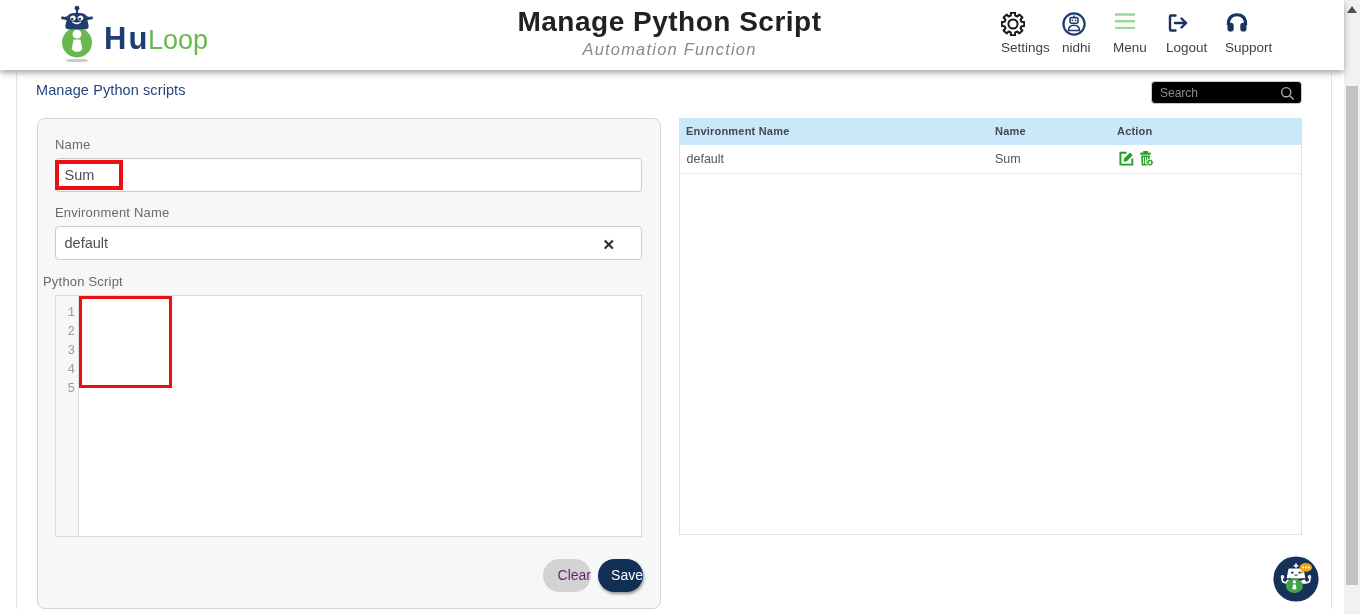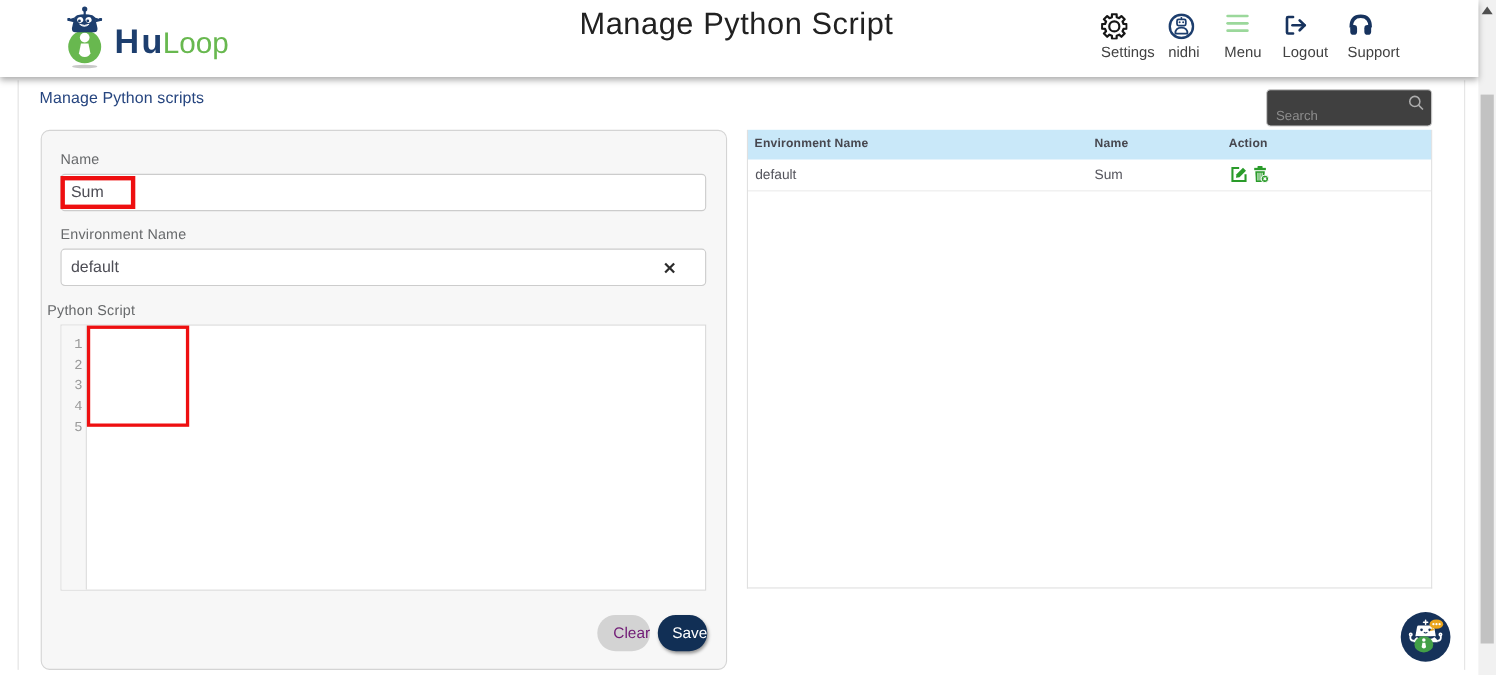--- a/index.html
+++ b/index.html
@@ -1,27 +1,27 @@
 <!DOCTYPE html>
 <html><head><meta charset="utf-8"><title>Manage Python Script</title>
 <style>
 *{margin:0;padding:0;box-sizing:border-box}
 html,body{width:1360px;height:614px;overflow:hidden;background:#fff;font-family:"Liberation Sans",sans-serif}
 .abs{position:absolute}
 
 #header{position:absolute;left:0;top:0;width:1344px;height:70px;background:#fff;box-shadow:0 3px 6px rgba(0,0,0,.34);z-index:5}
 #title{position:absolute;left:0;top:6px;width:1339px;text-align:center}
-#title h1{font-size:28px;font-weight:400;color:#212121;letter-spacing:.5px}
+#title h1{font-size:28px;font-weight:700;color:#212121;letter-spacing:.5px}
 #title .sub{font-size:16.5px;letter-spacing:1.2px;font-style:italic;color:#8a8a8a;margin-top:2px}
 .navitem{position:absolute;top:12px;text-align:left;color:#414141;font-size:13.5px}
 .navitem .lbl{display:block;margin-top:0.5px}
 
 #vline{position:absolute;left:16px;top:73px;width:1px;height:536px;background:#e2e2e2}
 #pgtitle{position:absolute;left:36px;top:82px;font-size:14.5px;font-weight:400;color:#26457f;letter-spacing:.1px}
-#search{position:absolute;left:1151px;top:81px;width:151px;height:23px;border:1px solid #c9c9c9;border-radius:4px;background:#404040;font-size:12px;color:#8d8d8d;padding:16px 8px}
+#search{position:absolute;left:1151px;top:81px;width:151px;height:23px;border:1px solid #c9c9c9;border-radius:4px;background:#000000;font-size:12px;color:#8d8d8d;padding:4px 8px}
 
 #card{position:absolute;left:37px;top:118px;width:624px;height:491px;background:#f7f7f7;border:1px solid #d4d4d4;border-radius:8px}
 .flabel{position:absolute;font-size:13px;color:#67696b;font-weight:400;letter-spacing:.2px}
 .finput{position:absolute;left:55px;width:587px;height:34px;background:#fff;border:1px solid #ccc;border-radius:4px;font-size:14.5px;color:#4d4d55;line-height:32px;padding:0 8.5px}
 .redbox{position:absolute;border:4px solid #ee0f10;z-index:9}
 
 #editor{position:absolute;left:55px;top:295px;width:587px;height:242px;background:#fff;border:1px solid #d9d9d9;font-family:"Liberation Mono",monospace;font-size:12px;line-height:19px}
 #gutter{position:absolute;left:0;top:0;width:23px;height:240px;background:#f7f7f7;border-right:1px solid #ddd;color:#9a9a9a;text-align:right;padding:7.5px 3px 0 0;font-size:12.5px;line-height:19px}
 #code{position:absolute;left:25.5px;top:7.5px;white-space:pre}
 .cm-b{color:#30a}.cm-n{color:#164}
@@ -36,20 +36,21 @@
 #trow span{position:absolute;top:7px}
 
 #sbtrack{position:absolute;left:1344px;top:0;width:16px;height:614px;background:#f1f1f1}
 #sbthumb{position:absolute;left:1346px;top:86px;width:12px;height:499px;background:#c2c2c2}
 #sbarrow{position:absolute;left:1347px;top:6px;width:0;height:0;border-left:5px solid transparent;border-right:5px solid transparent;border-bottom:7px solid #505050}
 </style></head>
 <body>
 <div id="header">
   <div id="title">
       <h1>Manage Python Script</h1>
+      <div class="sub">Automation Function</div>
     </div>
   <svg id="logo" class="abs" style="left:55px;top:2px" width="160" height="66" viewBox="0 0 160 66">
     <ellipse cx="22" cy="58.5" rx="11.5" ry="1.6" fill="#c9c9c9"></ellipse>
     <circle cx="22" cy="40.5" r="15" fill="#68b84f"></circle>
     <circle cx="22" cy="32.2" r="4.4" fill="#fff"></circle>
     <path d="M18.6,37.6 L25.4,37.6 L27.2,46.5 A5.4,4.6 0 0 1 16.8,46.5 Z" fill="#fff"></path>
     <g fill="#1d3e6e">
       <circle cx="22" cy="6.2" r="2.4"></circle>
       <rect x="21" y="7.5" width="2" height="4.5"></rect>
       <path d="M15,11.8 Q22,9.9 29,11.8 L31.3,13.6 L33.6,23.5 Q34,27.3 30.5,27.3 L13.5,27.3 Q10,27.3 10.4,23.5 L12.7,13.6 Z"></path>

